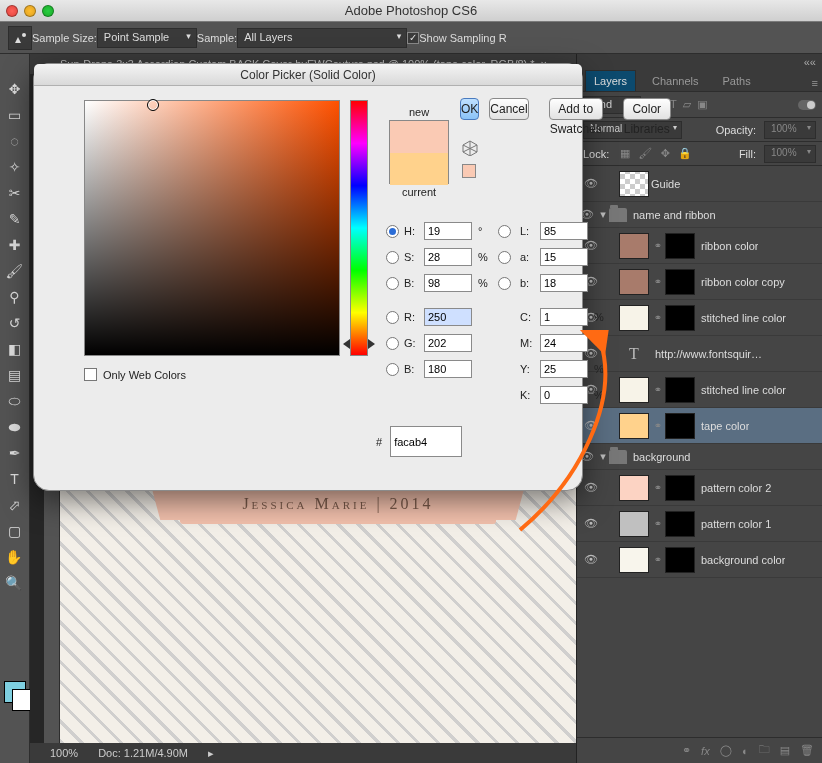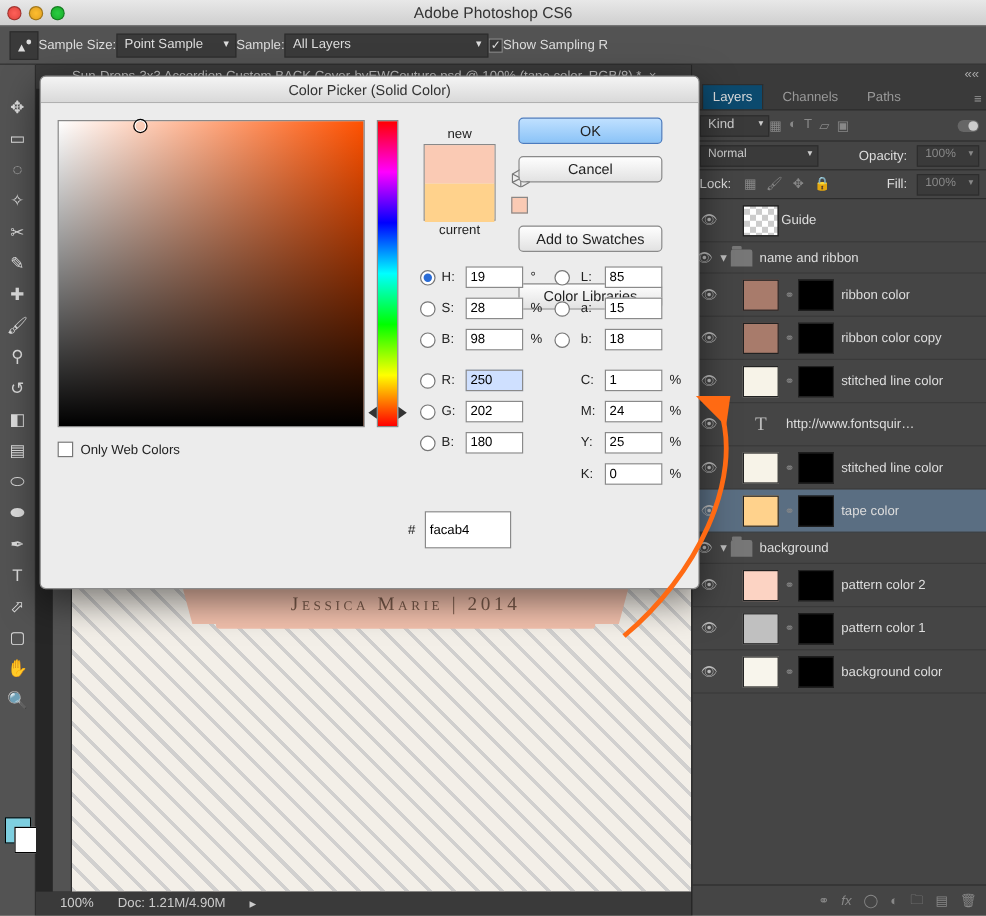--- a/index.html
+++ b/index.html
@@ -82,39 +82,39 @@
   .grp { height:26px; display:flex; align-items:center; border-bottom:1px solid #3a3a3a;}
   .grp .tri { width:12px; color:#bbb; text-align:center;}
   .link { width:14px; color:#888; text-align:center; font-size:10px;}
   .folder-icon{width:18px;height:14px;background:#777;border-radius:2px 2px 0 0;margin-right:6px;position:relative;}
   .folder-icon::before{content:"";position:absolute;top:-3px;left:1px;width:8px;height:3px;background:#777;border-radius:1px 1px 0 0;}
   .T { width:30px; text-align:center; font-family:Georgia,serif; font-size:16px; color:#bbb; margin-right:6px;}
 
   .layerfoot { height:26px; border-top:1px solid #2d2d2d; display:flex; align-items:center; justify-content:flex-end; gap:10px; padding:0 8px; color:#888; font-size:13px;}
 
   
-  .dialog { position:absolute; top:63px; left:33px; width:550px; height:428px; background:#ececec; border:1px solid #8a8a8a; border-radius:5px; box-shadow: 0 10px 30px rgba(0,0,0,.5); color:#222; }
+  .dialog { position:absolute; top:63px; left:33px; width:550px; height:428px; background:#ececec; border:1px solid #8a8a8a; border-radius:16px; box-shadow: 0 10px 30px rgba(0,0,0,.5); color:#222; }
   .dlg-title { height:22px; background:linear-gradient(#f4f4f4,#d9d9d9); border-bottom:1px solid #b0b0b0; border-radius:5px 5px 0 0; text-align:center; line-height:22px; font-size:12px; color:#333;}
-  .dlg-body { position:relative; padding:14px; height:calc(100% - 22px);}
+  .dlg-body { position:relative; padding:14px; height:calc(100% - 22px);margin-left:36px;}
   .field { position:absolute; left:14px; top:14px; width:256px; height:256px; background:linear-gradient(to top, #000, rgba(0,0,0,0)), linear-gradient(to right,#fff,hsl(19,100%,50%)); border:1px solid #888;}
   .field .ring { position:absolute; width:12px;height:12px;border:1px solid #000; border-radius:50%; box-shadow:0 0 0 1px #fff inset; left:62px; top:-2px; }
   .huebar { position:absolute; left:280px; top:14px; width:18px; height:256px; border:1px solid #888; background:linear-gradient(to top,#f00,#ff0,#0f0,#0ff,#00f,#f0f,#f00);}
   .huebar .arrow-l, .huebar .arrow-r { position:absolute; width:0;height:0; border-top:5px solid transparent;border-bottom:5px solid transparent;}
   .huebar .arrow-l{ left:-8px; top:238px; border-right:7px solid #333;}
   .huebar .arrow-r{ right:-8px; top:238px; border-left:7px solid #333;}
 
   .swatch { position:absolute; left:316px; top:20px; width:66px; text-align:center;}
   .swatch .lab { font-size:11px; color:#222;}
   .swatch .box { width:60px; height:64px; border:1px solid #888; margin:2px auto;}
   .swatch .box .new { height:32px; background:#facab4;}
   .swatch .box .cur { height:32px; background:#ffd28c;}
   .cube { position:absolute; left:392px; top:54px; width:16px;height:16px;}
   .mini-swatch { position:absolute; left:392px; top:78px; width:14px;height:14px; border:1px solid #888; background:#facab4;}
 
-  .btncol { position:absolute; right:30px; top:12px; width:120px; display:flex; flex-direction:column; gap:10px;}
+  .btncol { position:absolute; right:2px; top:12px; width:120px; display:flex; gap:10px;}
   .mac-btn { height:22px; border-radius:4px; border:1px solid #8a8a8a; background:linear-gradient(#fefefe,#e2e2e2); text-align:center; line-height:20px; font-size:12px; color:#222;}
   .mac-btn.primary { background:linear-gradient(#bfe0ff,#8bc3f7); border-color:#4a7bbf;}
 
   .only-web { position:absolute; left:14px; top:282px; display:flex; align-items:flex-end; gap:6px; color:#222;}
   .only-web .chk { width:13px;height:13px;border:1px solid #777;background:#fff;}
 
   .numgrid { position:absolute; left:316px; top:136px; display:grid; grid-template-columns: 16px 18px 52px 18px 20px 18px 52px 18px; row-gap:8px; column-gap:2px; align-items:center;}
   .numgrid .r { width:13px;height:13px;border:1px solid #777;border-radius:50%;background:#fff;display:inline-flex;align-items:center;justify-content:center;}
   .numgrid .r.on::after{content:"";width:7px;height:7px;background:#2a6cd6;border-radius:50%;}
   .numgrid input { width:48px;height:18px;border:1px solid #8a8a8a;padding:1px 3px;font-size:11px;background:#fff;}

